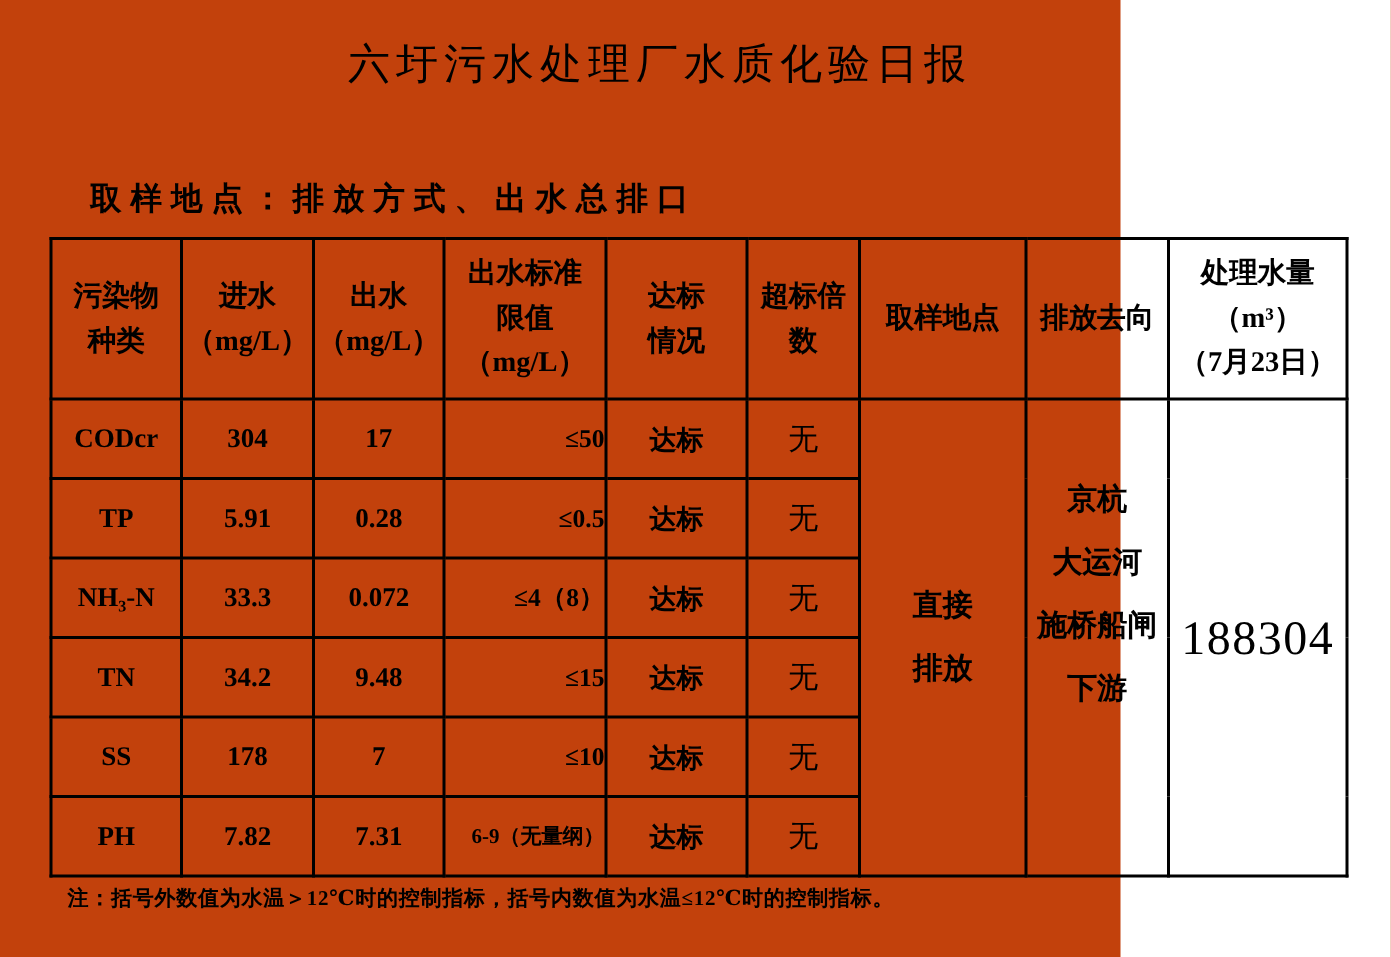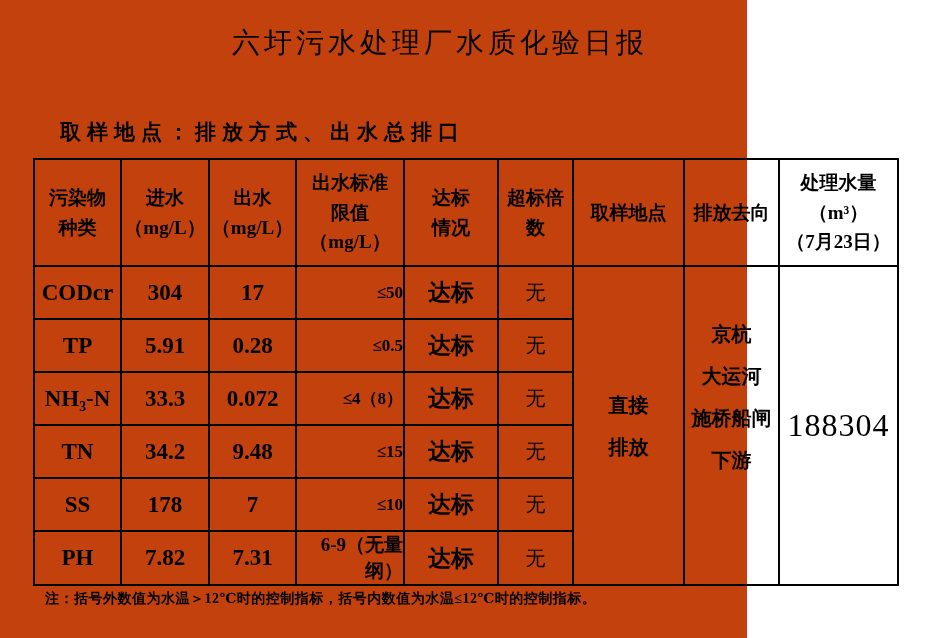--- a/index.html
+++ b/index.html
@@ -64,29 +64,29 @@
     overflow: hidden;
   }
   .report tr.header-row { height: 107px; margin-top: 44px; }
   .report tr.data-row  { height: 53px; }
   .report th {
     font-size: 19px;
     font-weight: bold;
     line-height: 1.55;
   }
   td.cell-value {
-    font-size: 23px;
+    font-size: 18px;
     font-weight: bold;
   }
   td.cell-limit {
     font-size: 17px;
     font-weight: bold;
     text-align: right;
   }
-  td.cell-limit.tight { font-size: 19px; }
+  td.cell-limit.tight { font-size: 14px; }
   td.cell-exceed {
     font-size: 20px;
     font-weight: normal;
   }
   td.cell-method, td.cell-dest {
     font-size: 20px;
     font-weight: bold;
     line-height: 42px;
   }
   td.cell-dest { padding-bottom: 58px; }

